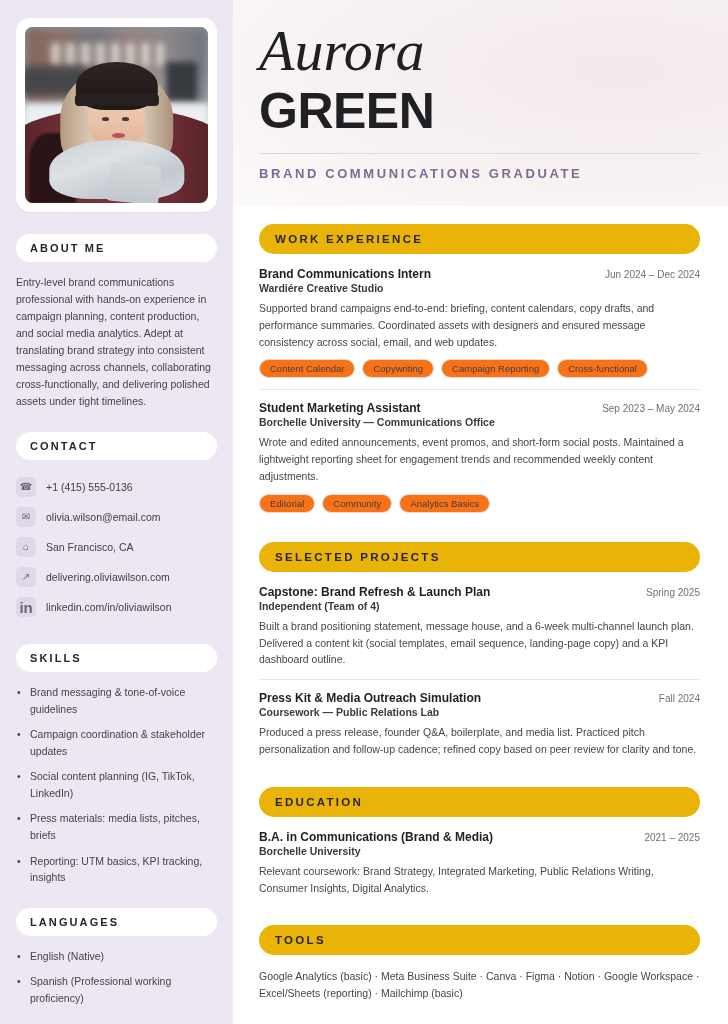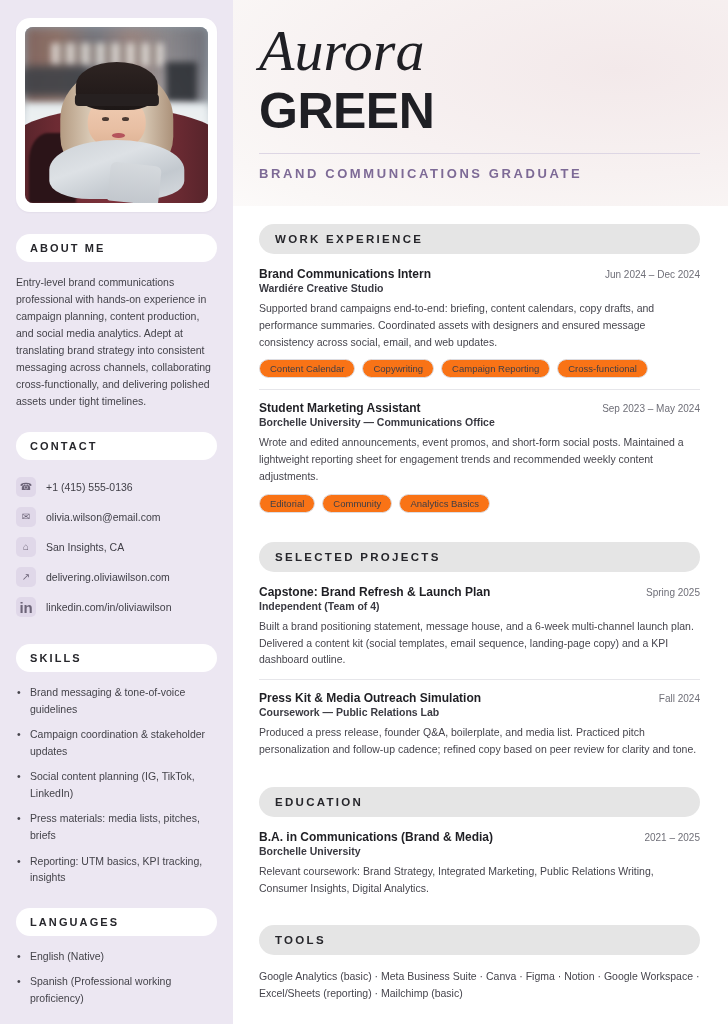--- a/index.html
+++ b/index.html
@@ -157,21 +157,21 @@
   }
   .subtitle {
     font-size: 13px;
     font-weight: bold;
     letter-spacing: 2.6px;
     color: #7d6a96;
   }
 
   .content { padding: 0 28px 0 26px; }
   .band {
-    background: #e5e5e5;
+    background: #eab308;
     border-radius: 999px;
     padding: 9px 16px;
     margin: 18px 0 13px 0;
   }
   .band-title {
     font-size: 11.5px;
     font-weight: bold;
     letter-spacing: 2.3px;
     color: #26262b;
   }
@@ -241,21 +241,21 @@
       <div class="contact-row">
         <span class="ic">☎</span>
         <span class="contact-val">+1 (415) 555-0136</span>
       </div>
       <div class="contact-row">
         <span class="ic">✉</span>
         <span class="contact-val">olivia.wilson@email.com</span>
       </div>
       <div class="contact-row">
         <span class="ic">⌂</span>
-        <span class="contact-val">San Insights, CA</span>
+        <span class="contact-val">San Francisco, CA</span>
       </div>
       <div class="contact-row">
         <span class="ic">↗</span>
         <span class="contact-val">delivering.oliviawilson.com</span>
       </div>
       <div class="contact-row">
         <span class="ic li">in</span>
         <span class="contact-val">linkedin.com/in/oliviawilson</span>
       </div>
     </div>

